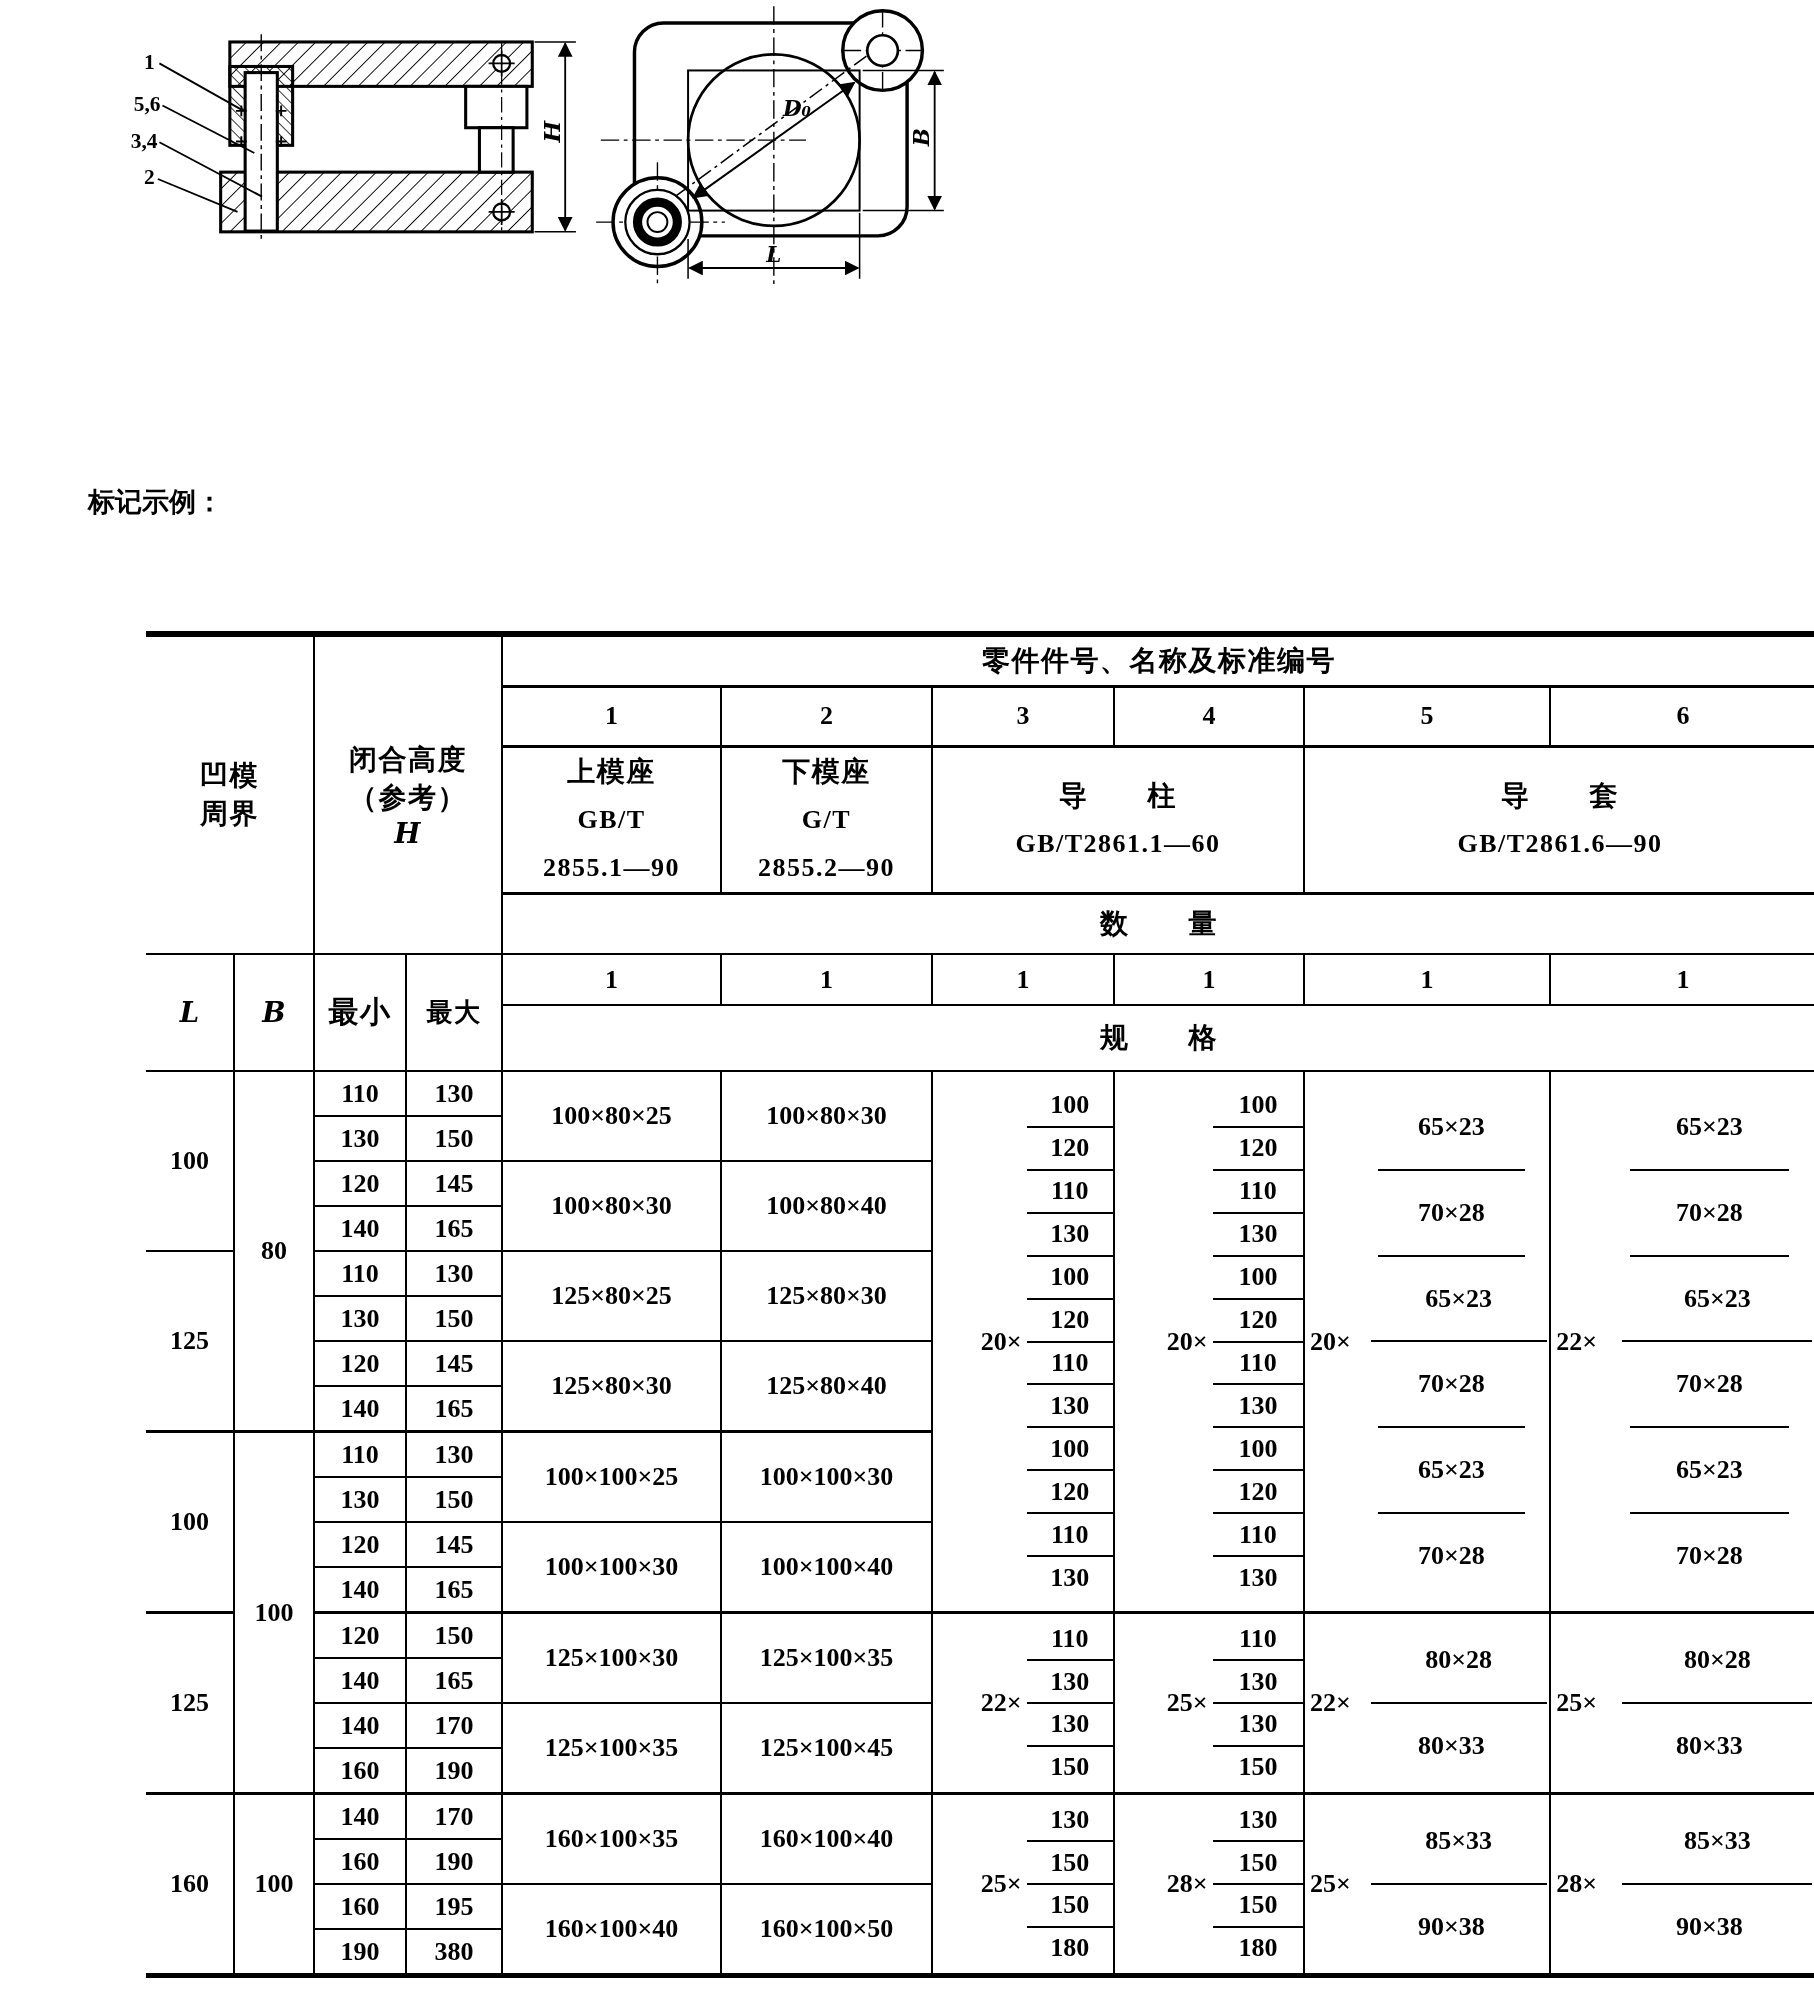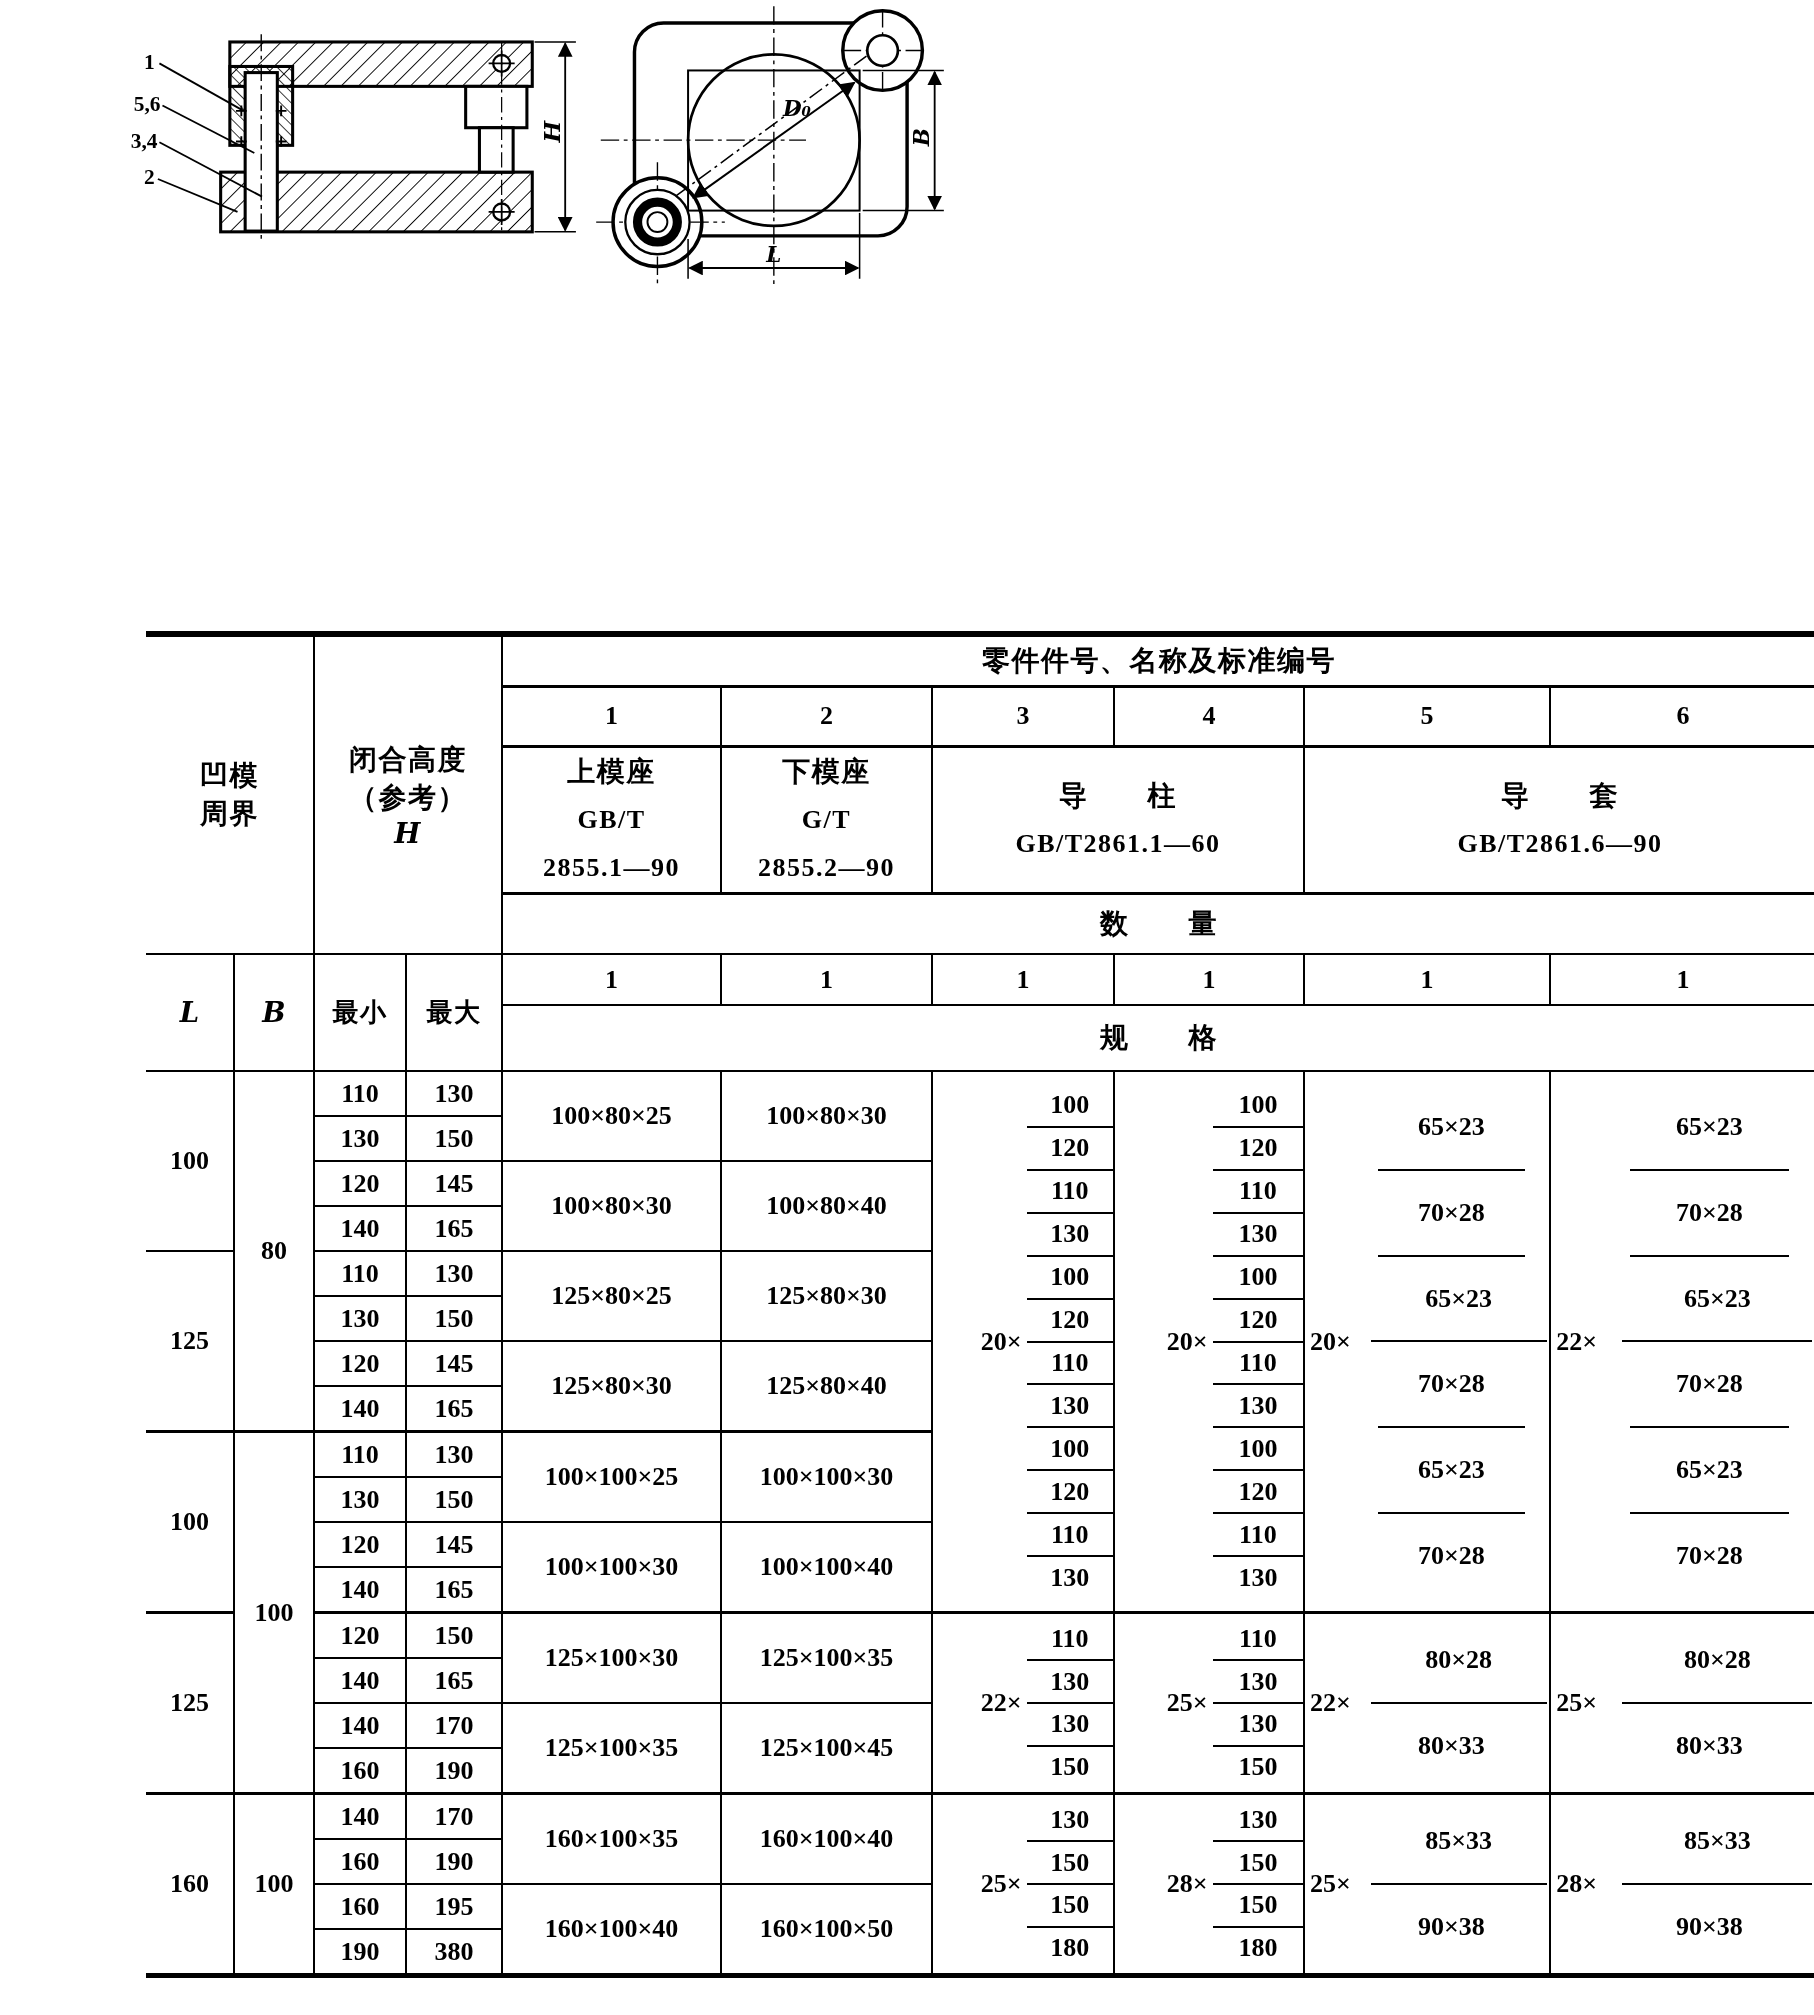--- a/index.html
+++ b/index.html
@@ -160,20 +160,21 @@
 
     <g stroke="#000" stroke-width="2">
       <line x1="128" y1="312" x2="128" y2="364"></line>
       <line x1="352" y1="278" x2="352" y2="364"></line>
       <line x1="130" y1="350" x2="350" y2="350" stroke-width="2.4" marker-start="url(#ar2)" marker-end="url(#ar2)"></line>
     </g>
     <text x="240" y="342" text-anchor="middle" font-family="DejaVu Serif, serif" font-style="italic" font-weight="bold" font-size="28">L</text>
   </svg>
 
   <div class="marking">
+    <div>标记示例：</div>
   </div>
 
   <table class="spec">
     <colgroup>
       <col style="width:88px">
         <col style="width:80px">
         <col style="width:92px">
         <col style="width:96px">
       <col style="width:219px">
         <col style="width:211px">
@@ -222,21 +223,21 @@
           <div>导　　套</div>
           <div class="num">GB/T2861.6—90</div>
         </td>
       </tr>
       <tr class="hr4 bt2">
         <td colspan="6" class="hz thickleft">数　　量</td>
       </tr>
       <tr class="hr5">
         <td rowspan="2" class="it noleft">L</td>
         <td rowspan="2" class="it">B</td>
-        <td rowspan="2" class="hz" style="font-size:26px">最小</td>
+        <td rowspan="2" class="hz" style="font-size:30px">最小</td>
         <td rowspan="2" class="hz" style="font-size:26px">最大</td>
         <td class="num thickleft">1</td>
         <td class="num">1</td>
         <td class="num">1</td>
         <td class="num">1</td>
         <td class="num">1</td>
         <td class="num">1</td>
       </tr>
       <tr class="hr6 bt2x">
         <td colspan="6" class="hz thickleft">规　　格</td>

